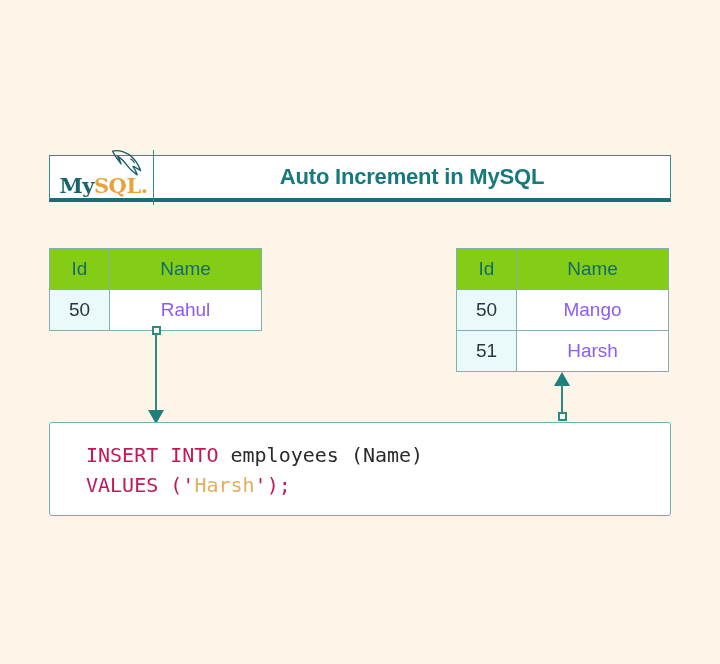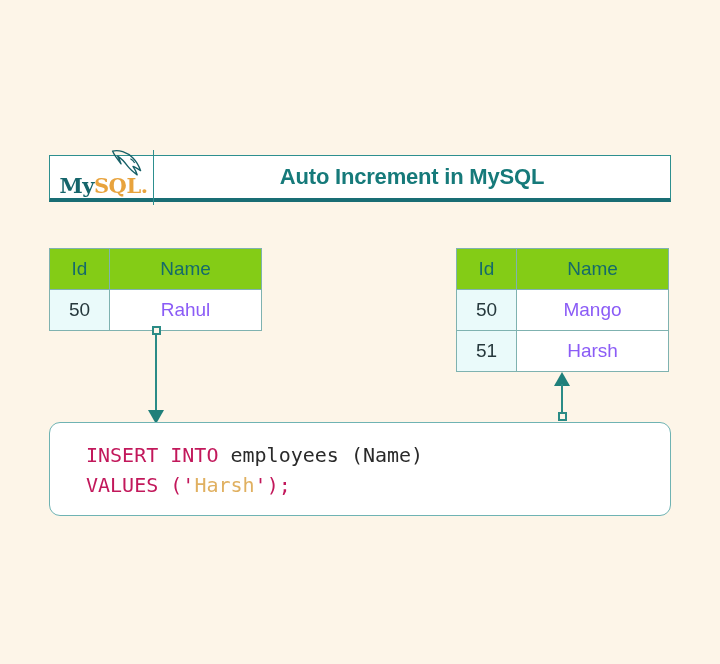--- a/index.html
+++ b/index.html
@@ -130,21 +130,21 @@
 
   
   .code-block {
     position: absolute;
     left: 49px;
     top: 422px;
     width: 622px;
     height: 94px;
     background: #ffffff;
     border: 1px solid #6fb3b3;
-    border-radius: 11px;
+    border-radius: 3px;
     box-sizing: border-box;
     padding: 17px 0 0 36px;
   }
   .code-line {
     font-family: "DejaVu Sans Mono", monospace;
     font-size: 20px;
     line-height: 30px;
     white-space: pre;
   }
   .kw   { color: #c2185b; }

